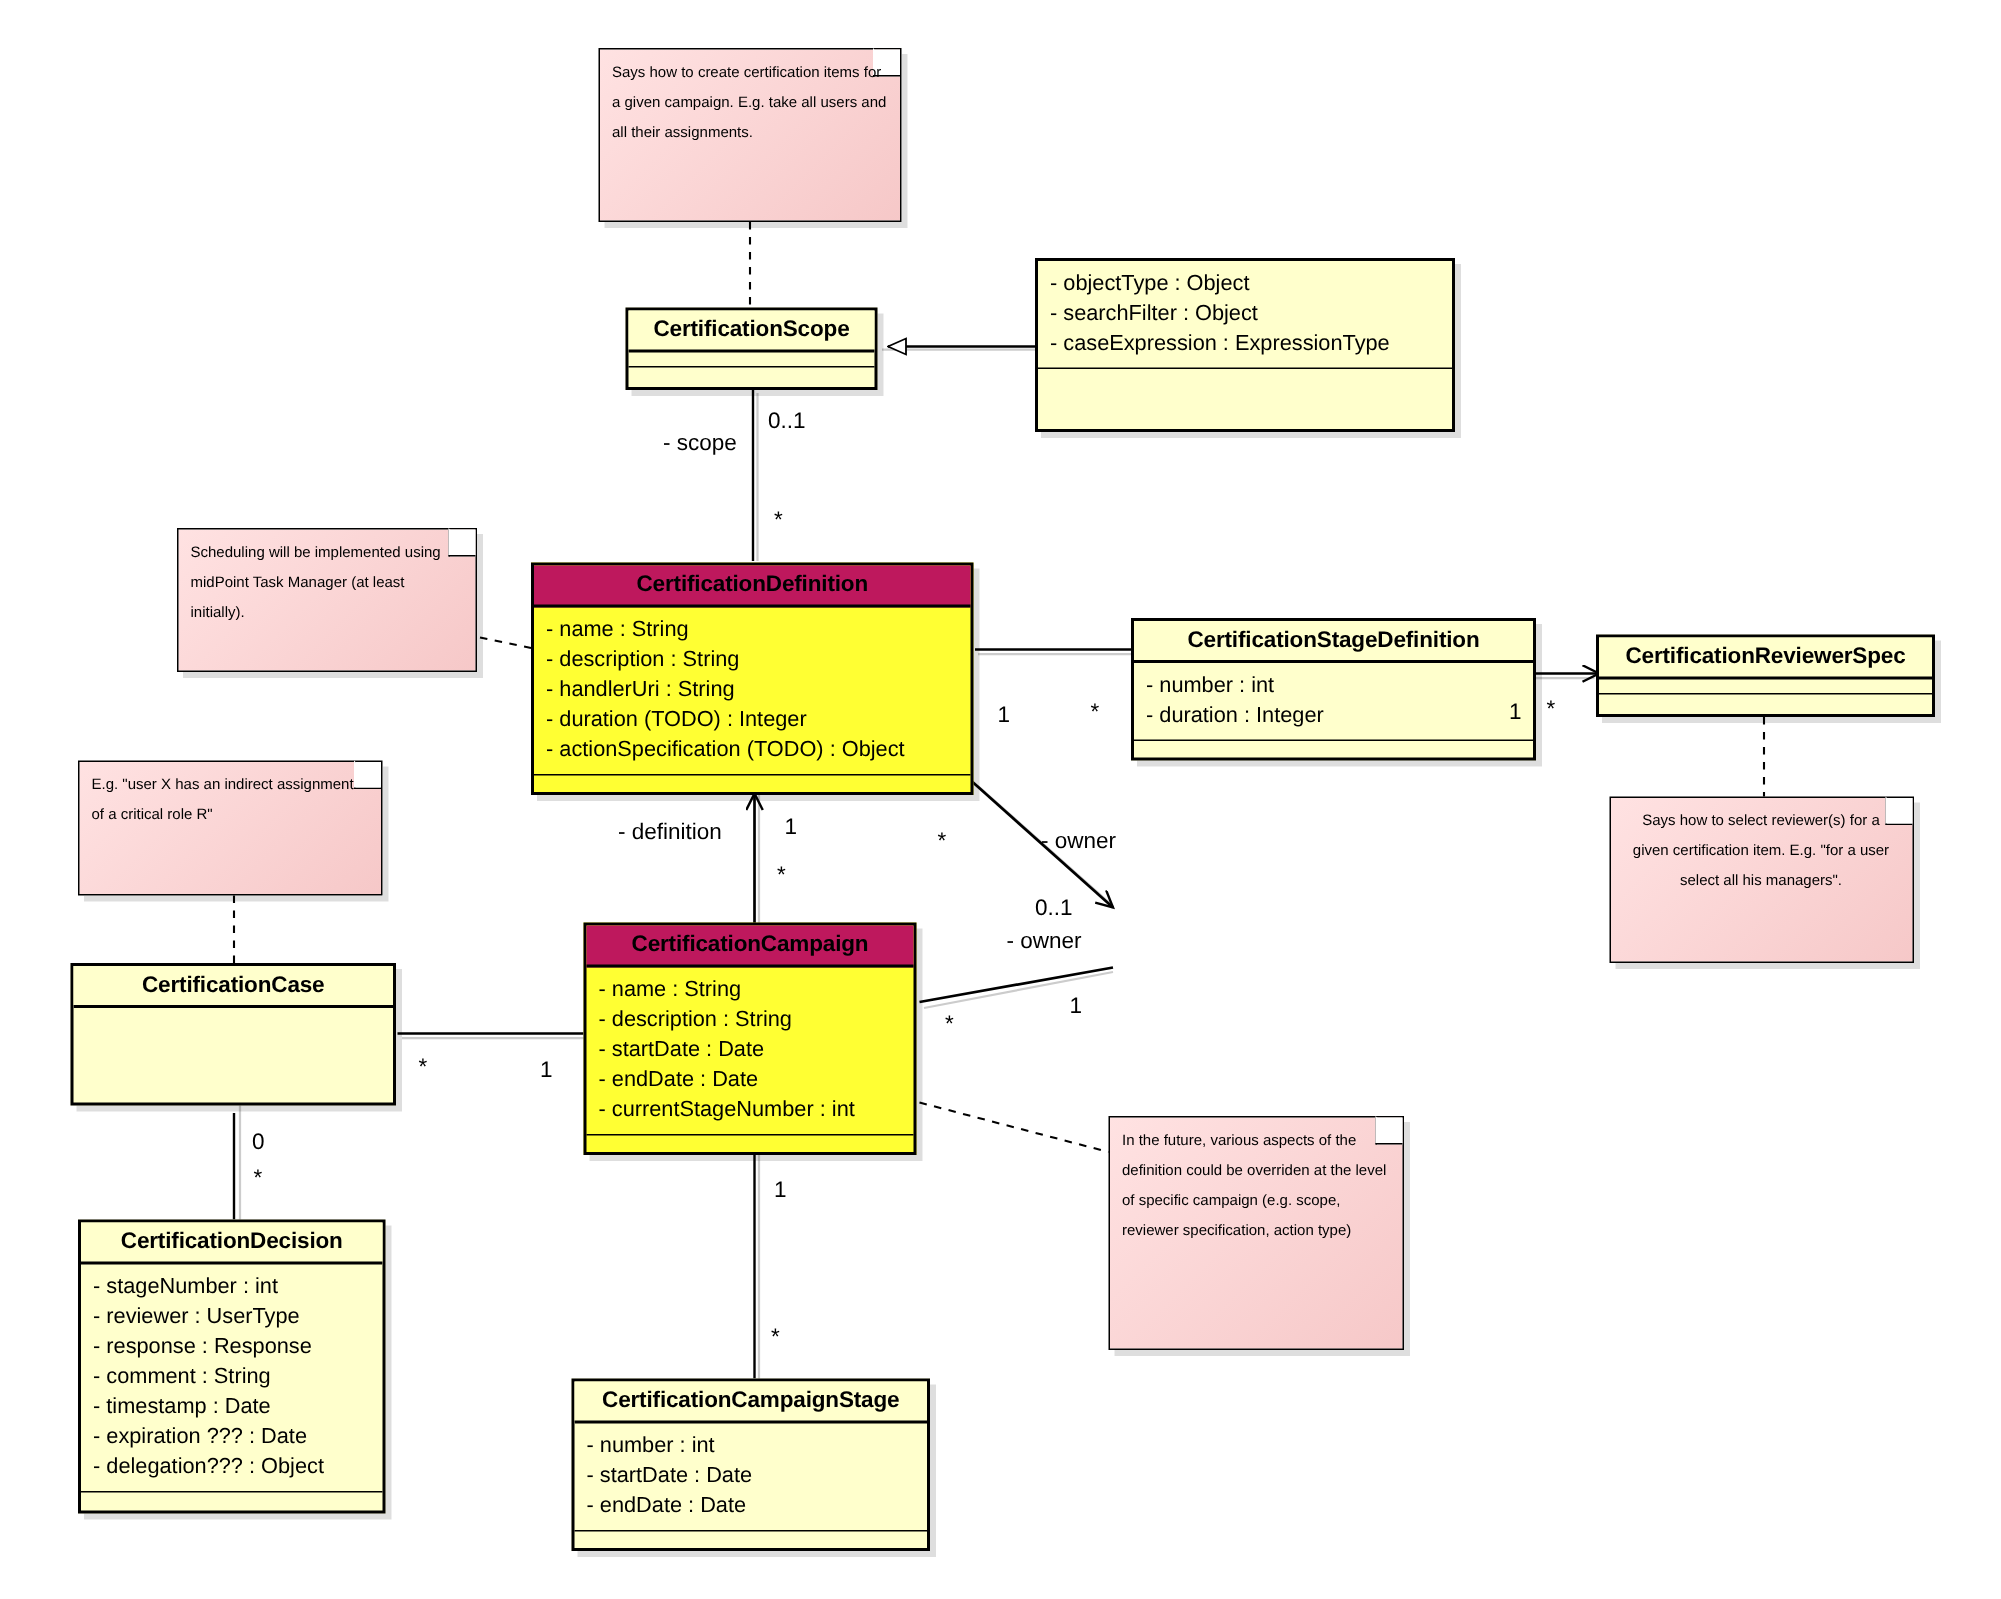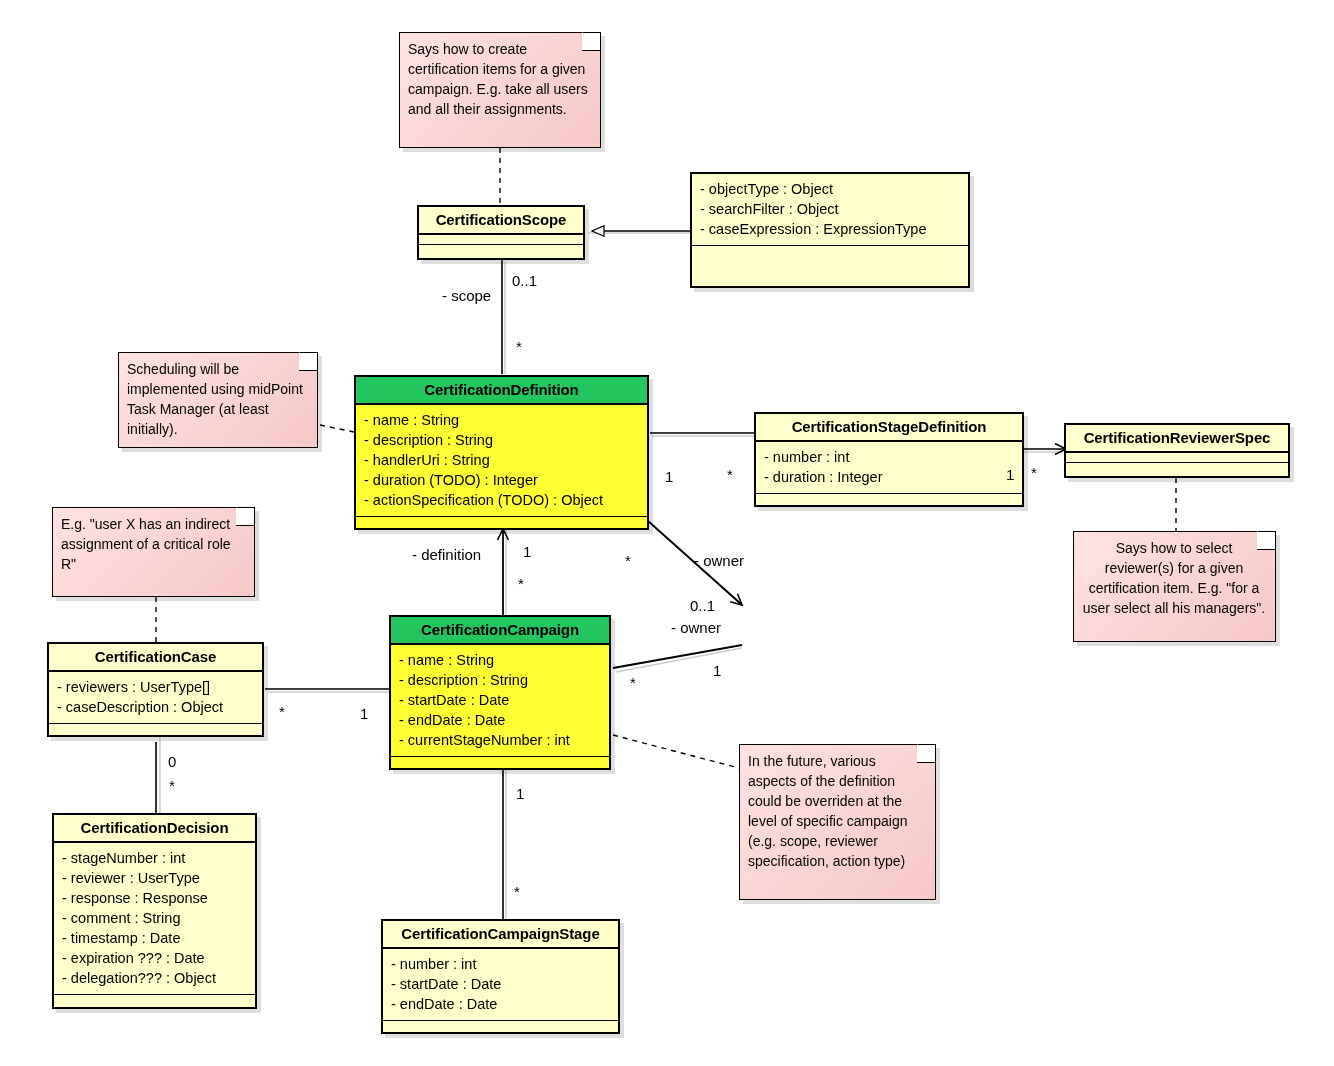--- a/index.html
+++ b/index.html
@@ -38,21 +38,21 @@
   .uml-class .cls-name {
     text-align: center;
     font-weight: bold;
     font-size: 15px;
     color: #000;
     padding: 4px 6px 5px 6px;
     border-bottom: 2px solid #000;
     background: #ffffcc;
     letter-spacing: -0.1px;
   }
-  .uml-class.highlight .cls-name { background: #22c55e; }
+  .uml-class.highlight .cls-name { background: #be185d; }
   .uml-class .cls-attrs {
     padding: 5px 23px 6px 8px;
     border-bottom: 1px solid #000;
     min-height: 6px;
   }
   .uml-class .cls-attrs .attr {
     font-size: 14.5px;
     color: #000;
     line-height: 20px;
     white-space: nowrap;
@@ -65,21 +65,21 @@
   .uml-class.empty-compartments .cls-ops { min-height: 18px; padding: 0; }
 
   
   .uml-note {
     position: absolute;
     box-sizing: border-box;
     border: 1px solid #000;
     background: linear-gradient(135deg, #ffe2e2 0%, #f6c8c8 100%);
     box-shadow: 4px 4px 0 rgba(0,0,0,0.13);
     padding: 6px 9px 6px 8px;
-    font-size: 14px;
+    font-size: 10px;
     line-height: 20px;
     color: #000;
     z-index: 6;
   }
   .uml-note .fold {
     position: absolute;
     top: 0; right: 0;
     width: 17px; height: 17px;
     background: #ffffff;
     border-left: 1px solid #000;
@@ -244,24 +244,20 @@
   </div>
 
   <div class="uml-class empty-compartments" style="left:1064px; top:423px; width:226px; height:55px;">
     <div class="cls-name">CertificationReviewerSpec</div>
     <div class="cls-attrs"></div>
     <div class="cls-ops"></div>
   </div>
 
   <div class="uml-class" style="left:47px; top:642px; width:217px; height:95px;">
     <div class="cls-name">CertificationCase</div>
-    <div class="cls-attrs">
-      <div class="attr">- reviewers : UserType[]</div>
-      <div class="attr">- caseDescription : Object</div>
-    </div>
     <div class="cls-ops"></div>
   </div>
 
   <div class="uml-class" style="left:52px; top:813px; width:205px; height:196px;">
     <div class="cls-name">CertificationDecision</div>
     <div class="cls-attrs">
       <div class="attr">- stageNumber : int</div>
       <div class="attr">- reviewer : UserType</div>
       <div class="attr">- response : Response</div>
       <div class="attr">- comment : String</div>

